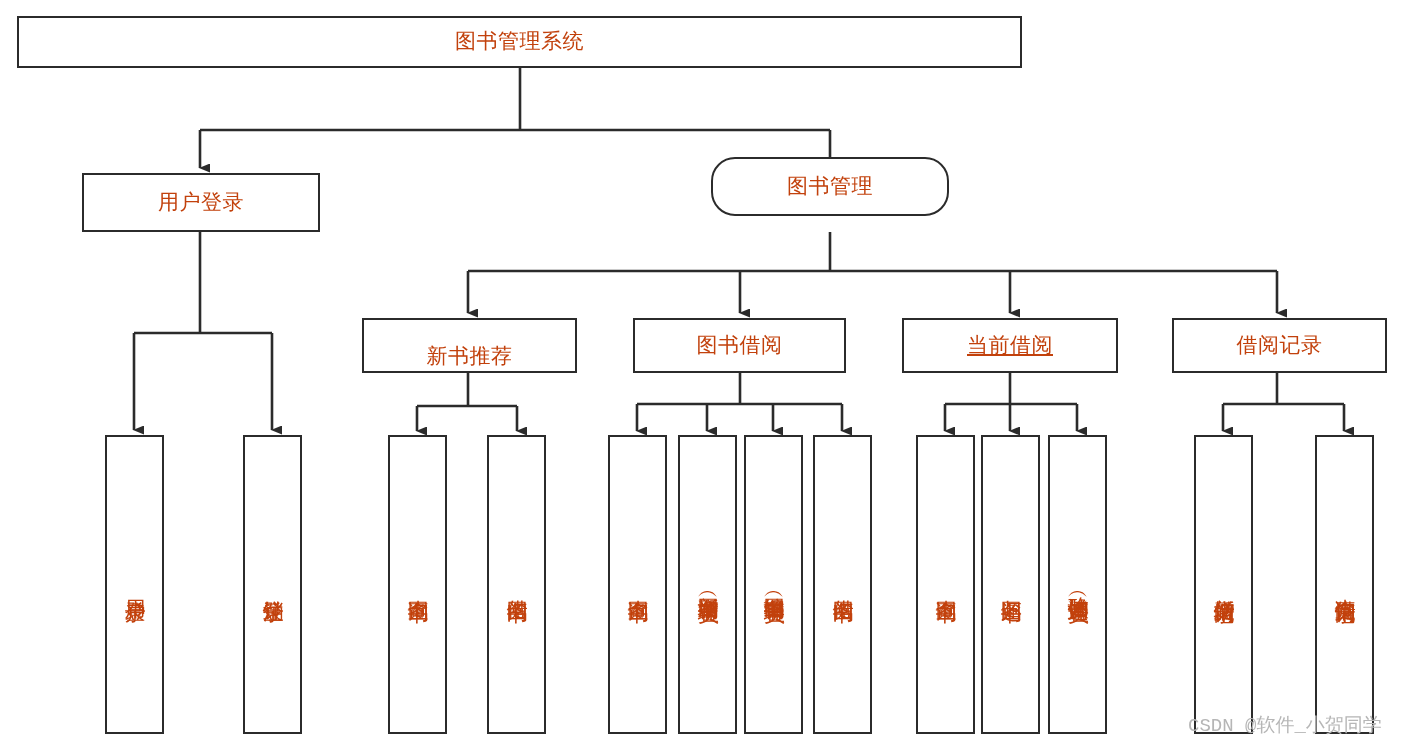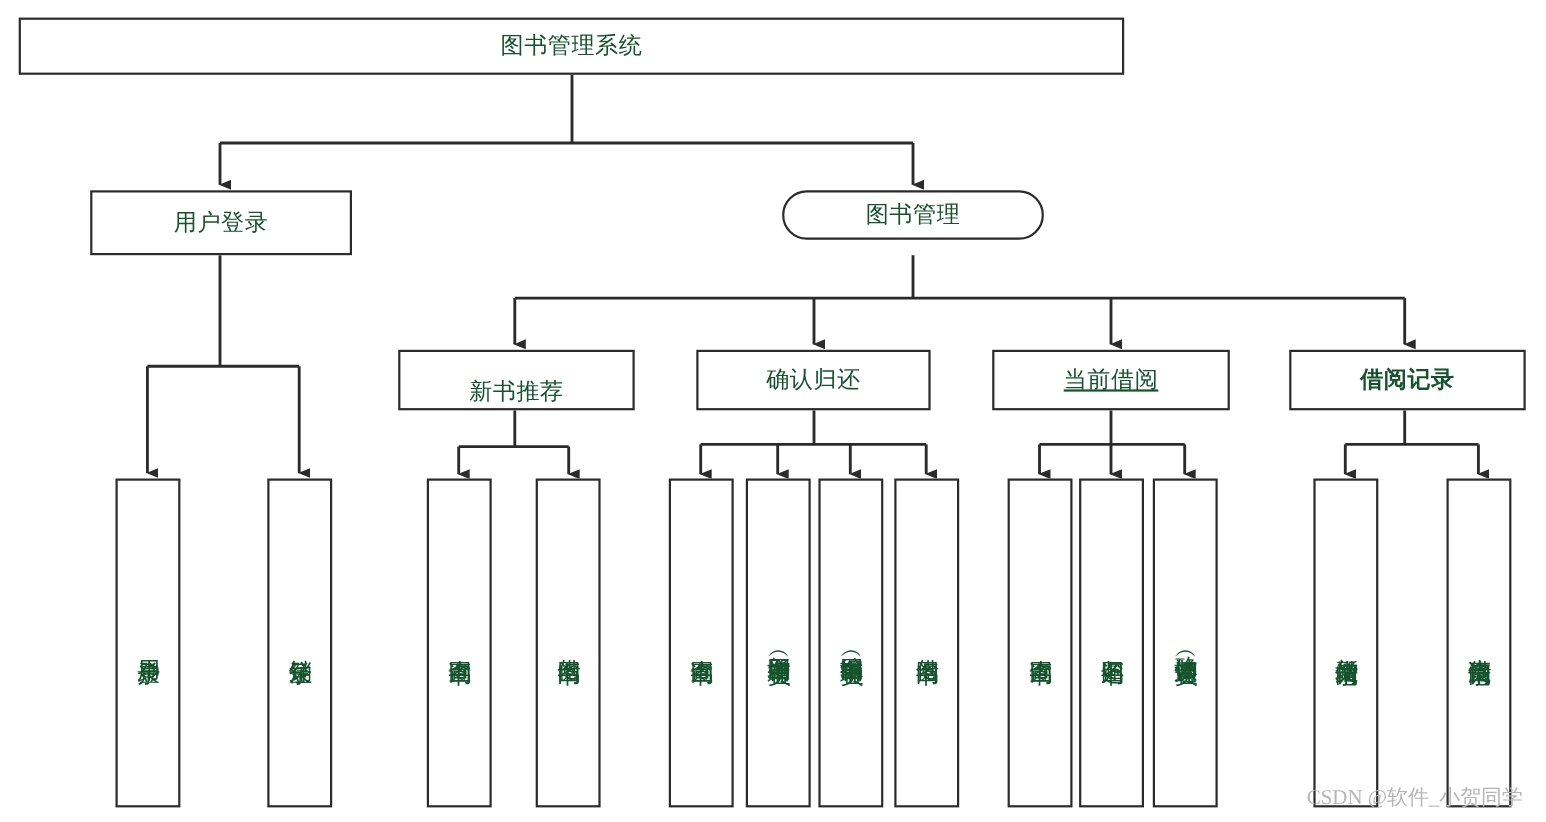--- a/index.html
+++ b/index.html
@@ -27,21 +27,21 @@
     height: 747px;
   }
   .node {
     position: absolute;
     box-sizing: border-box;
     border: 2px solid #2b2b2b;
     background: #ffffff;
     display: flex;
     align-items: center;
     justify-content: center;
-    color: #14532d;
+    color: #c2410c;
   }
   .node .label {
     display: block;
     text-align: center;
     line-height: 1.32;
     letter-spacing: 0.5px;
   }
   .node.horizontal .label {
     font-size: 21px;
   }
@@ -57,21 +57,21 @@
     letter-spacing: 1px;
     max-height: 280px;
   }
   #watermark {
     position: absolute;
     left: 1188px;
     top: 712px;
     font-size: 19px;
     color: #b6b6b6;
     white-space: nowrap;
-    font-family: Liberation Serif, serif;
+    font-family: Liberation Mono, monospace;
   }
 </style>
 </head>
 <body>
 
 <div id="diagram-root">
 
   <svg class="wires" viewBox="0 0 1405 747" xmlns="http://www.w3.org/2000/svg">
     <defs>
       <marker id="arrowhead" markerWidth="9" markerHeight="11" refX="4.5" refY="10" orient="auto" markerUnits="userSpaceOnUse">
@@ -115,33 +115,33 @@
       </g>
   </svg>
 
   <div id="nodes-layer">
       <div class="node horizontal" style="left: 17px; top: 16px; width: 1005px; height: 52px;">
         <span class="label">图书管理系统</span>
       </div>
       <div class="node horizontal" style="left: 82px; top: 173px; width: 238px; height: 59px;">
         <span class="label">用户登录</span>
       </div>
-      <div class="node horizontal" style="left: 711px; top: 173px; width: 238px; height: 45px; border-radius: 24px;">
+      <div class="node horizontal" style="left: 711px; top: 157px; width: 238px; height: 59px; border-radius: 24px;">
         <span class="label">图书管理</span>
       </div>
       <div class="node horizontal" style="left: 362px; top: 318px; width: 215px; height: 55px; align-items: flex-end;">
         <span class="label">新书推荐</span>
       </div>
       <div class="node horizontal" style="left: 633px; top: 318px; width: 213px; height: 55px;">
-        <span class="label">确认归还</span>
+        <span class="label">图书借阅</span>
       </div>
       <div class="node horizontal" style="left: 902px; top: 318px; width: 216px; height: 55px; text-decoration: underline;">
         <span class="label">当前借阅</span>
       </div>
-      <div class="node horizontal" style="left: 1172px; top: 318px; width: 215px; height: 55px; font-weight: bold;">
+      <div class="node horizontal" style="left: 1172px; top: 318px; width: 215px; height: 55px;">
         <span class="label">借阅记录</span>
       </div>
       <div class="node vertical" style="left: 105px; top: 435px; width: 59px; height: 299px;">
         <span class="label">用户登录</span>
       </div>
       <div class="node vertical" style="left: 243px; top: 435px; width: 59px; height: 299px;">
         <span class="label">注销登录</span>
       </div>
       <div class="node vertical" style="left: 388px; top: 435px; width: 59px; height: 299px;">
         <span class="label">查询图书</span>

